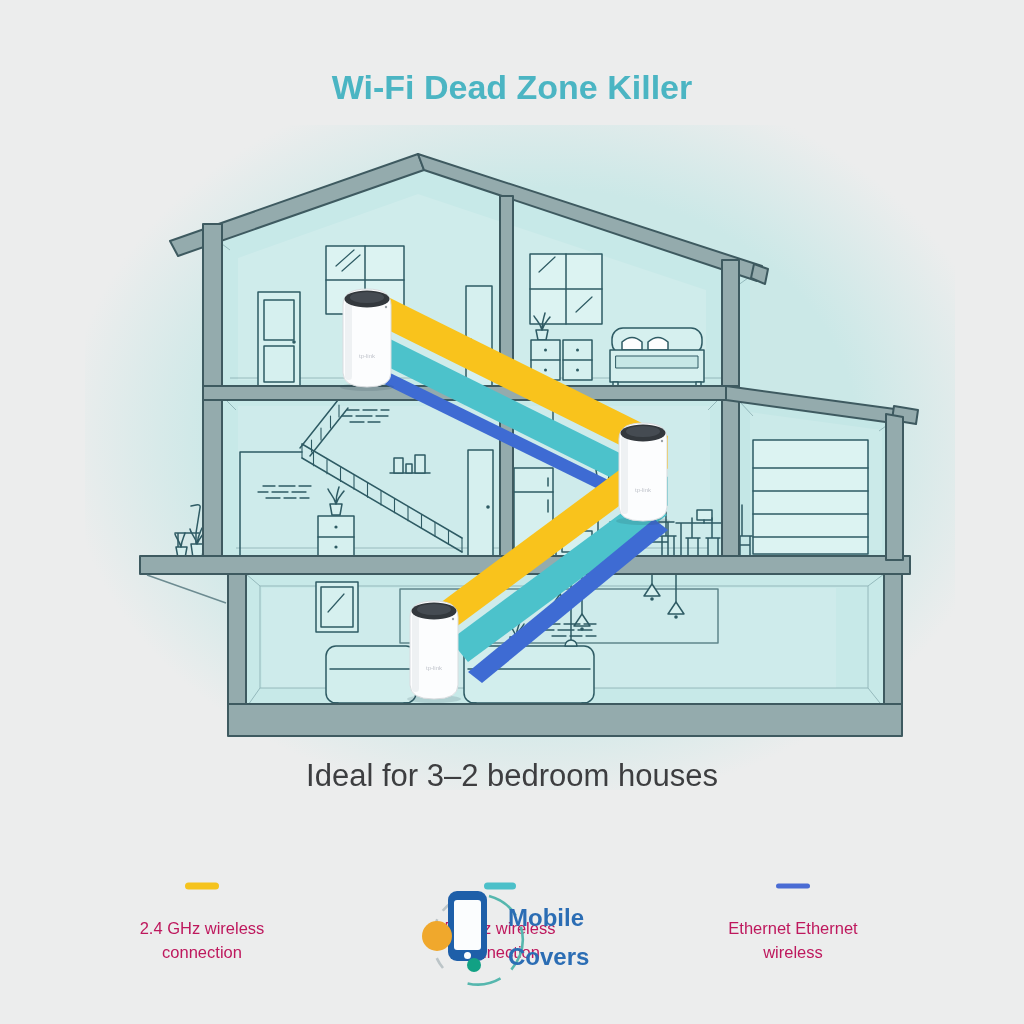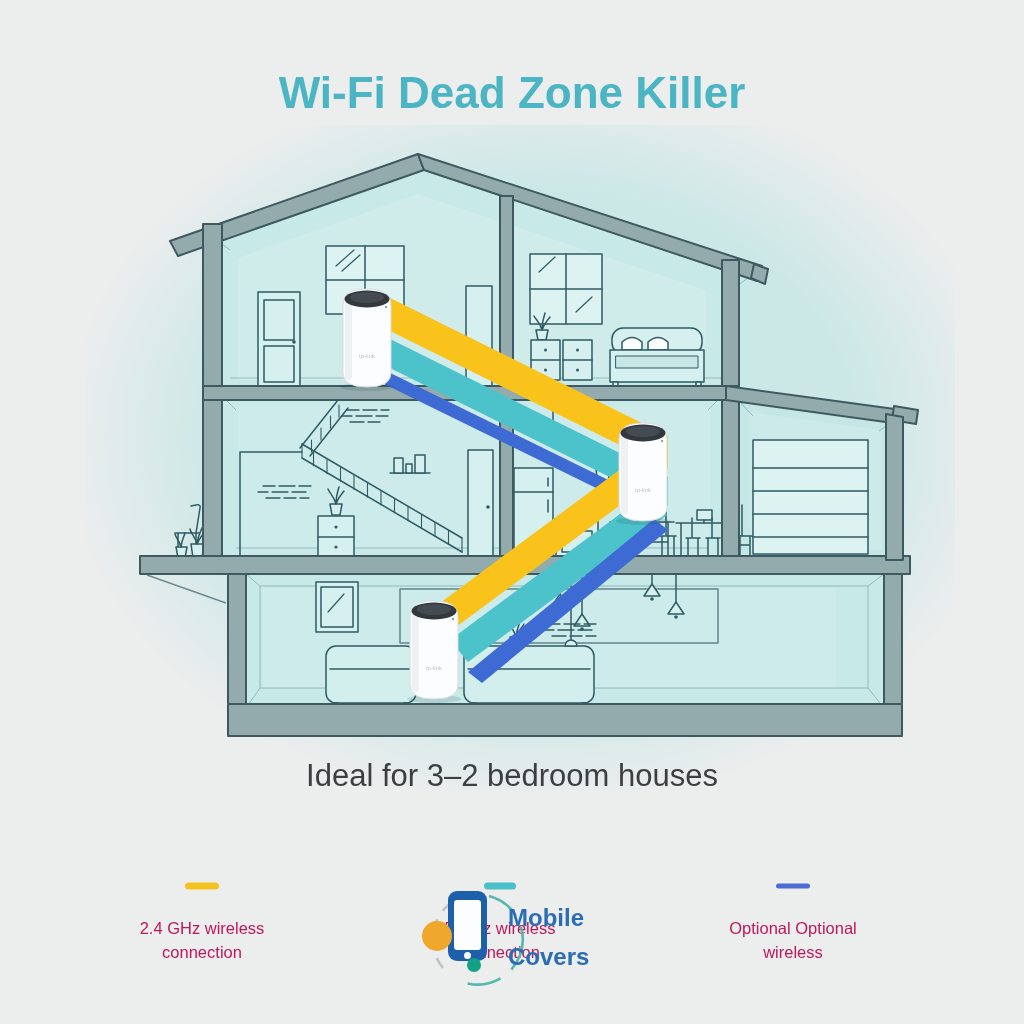--- a/index.html
+++ b/index.html
@@ -1,21 +1,21 @@
 <!DOCTYPE html>
 <html><head>
 <meta charset="utf-8">
 <style>
   html,body{margin:0;padding:0;}
   .stage{position:relative;width:1024px;height:1024px;background:#ECEDED;overflow:hidden;
          font-family:"Liberation Sans",sans-serif;}
   .blob{position:absolute;left:85px;top:125px;width:870px;height:665px;
         background:radial-gradient(ellipse at 52% 47%, #CBE8E7 0%, #CBE8E7 50%, rgba(236,237,237,0) 74%);}
   .title{position:absolute;left:0;top:68px;width:1024px;text-align:center;
-         font-size:44px;font-weight:700;color:#4BB5C3;letter-spacing:0px;}
+         font-size:34px;font-weight:700;color:#4BB5C3;letter-spacing:0px;}
   .house-svg{position:absolute;left:0;top:0;}
   .subtitle{position:absolute;left:0;top:753px;width:1024px;text-align:center;
             font-size:31px;line-height:45px;color:#3D3E40;}
   .legend-item{position:absolute;width:220px;text-align:center;}
   .legend-item .dash{display:block;margin:0 auto 26px auto;}
   .legend-label{font-size:16.5px;line-height:24px;color:#be185d;}
   .li-0{left:92px;top:882px;}
   .li-1{left:390px;top:882px;}
   .li-2{left:683px;top:882px;}
   .watermark{position:absolute;left:414px;top:876px;width:215px;height:116px;}
@@ -284,21 +284,21 @@
     <div class="legend-label">
       <div>5 GHz wireless</div>
       <div>connection</div>
     </div>
   </div>
   <div class="legend-item li-2">
     <svg class="dash" width="36" height="8">
       <rect x="1" y="1.5" width="34" height="5" rx="2.5" fill="#4A6CD4"></rect>
     </svg>
     <div class="legend-label">
-      <div>Optional Optional</div>
+      <div>Ethernet Ethernet</div>
       <div>wireless</div>
     </div>
   </div>
 
   <div class="watermark">
     <svg class="wm-icon" width="124" height="116" viewBox="0 0 124 116">
       <path d="M75 20 A45 45 0 1 1 44 104" fill="none" stroke-width="2.6" stroke-dasharray="34 12 46 14" stroke="#56B7AE"></path>
       <path d="M48 21 A45 45 0 0 0 29 92" fill="none" stroke-width="2.6" stroke-dasharray="24 10 30 10" stroke="#BCC5C8"></path>
       <rect x="34" y="15" width="39" height="70" rx="9" fill="#1E5FA9"></rect>
       <rect x="40" y="24" width="27" height="50" rx="3" fill="#FBFDFE"></rect>

